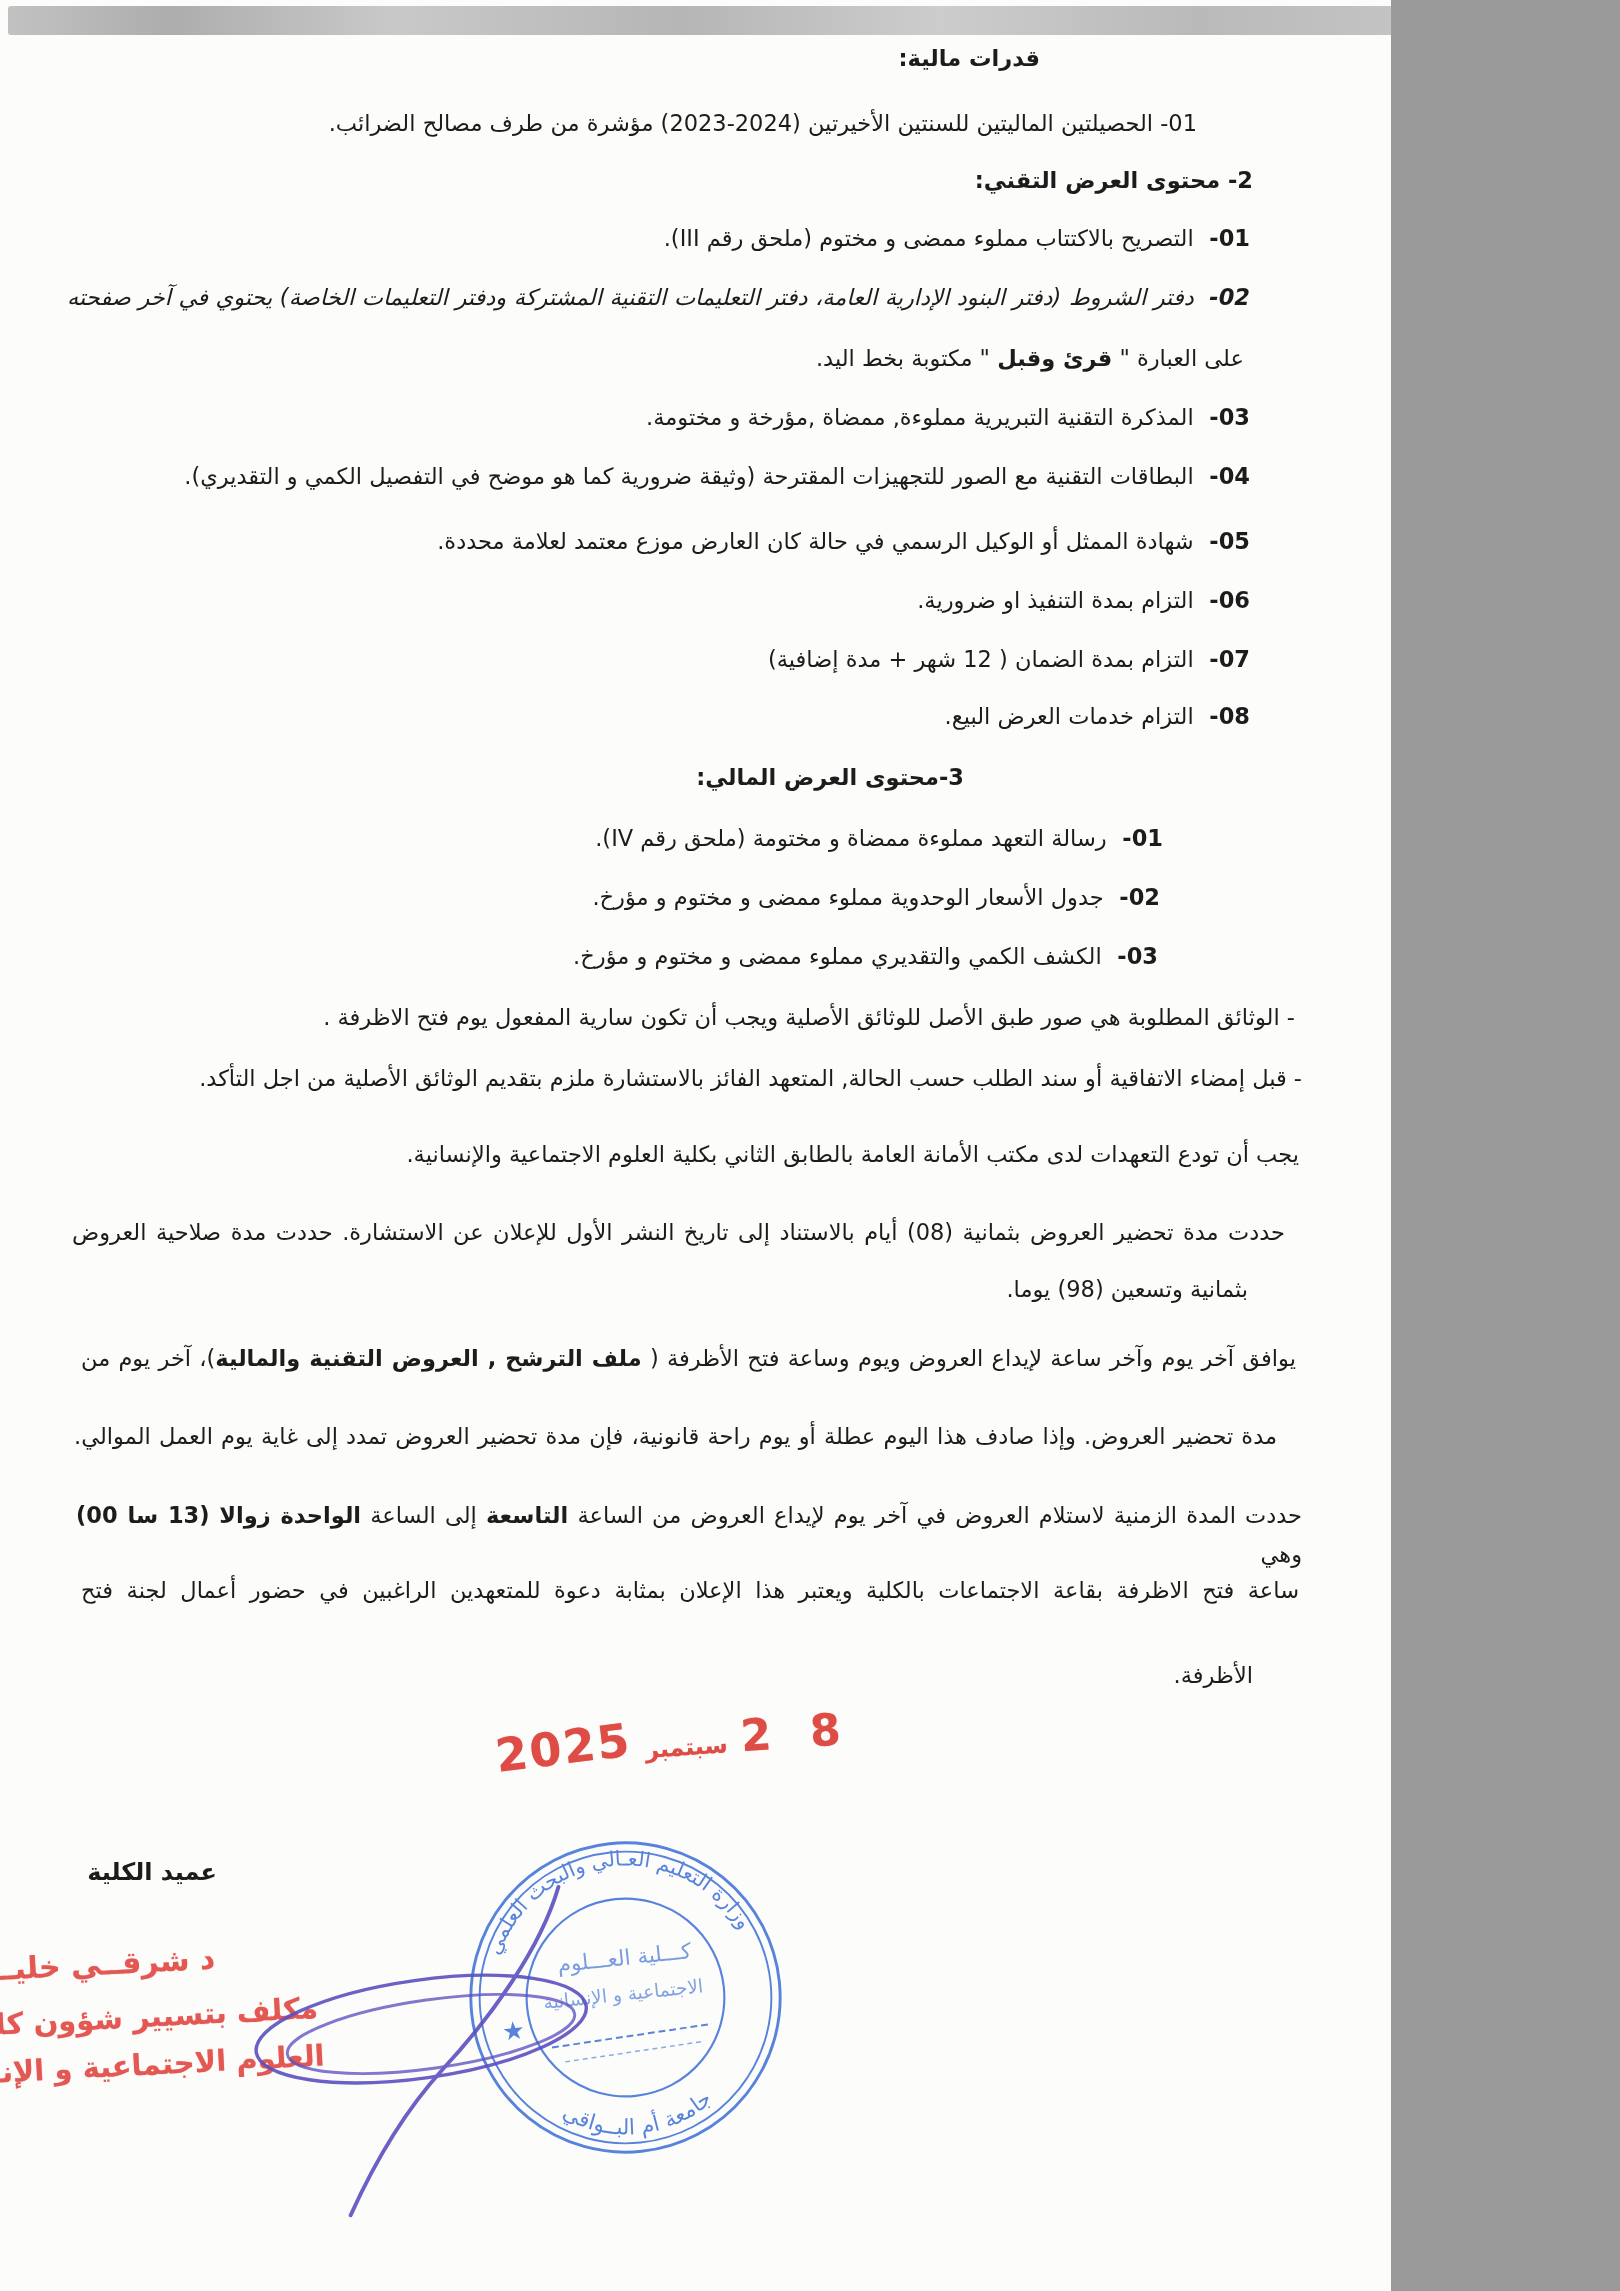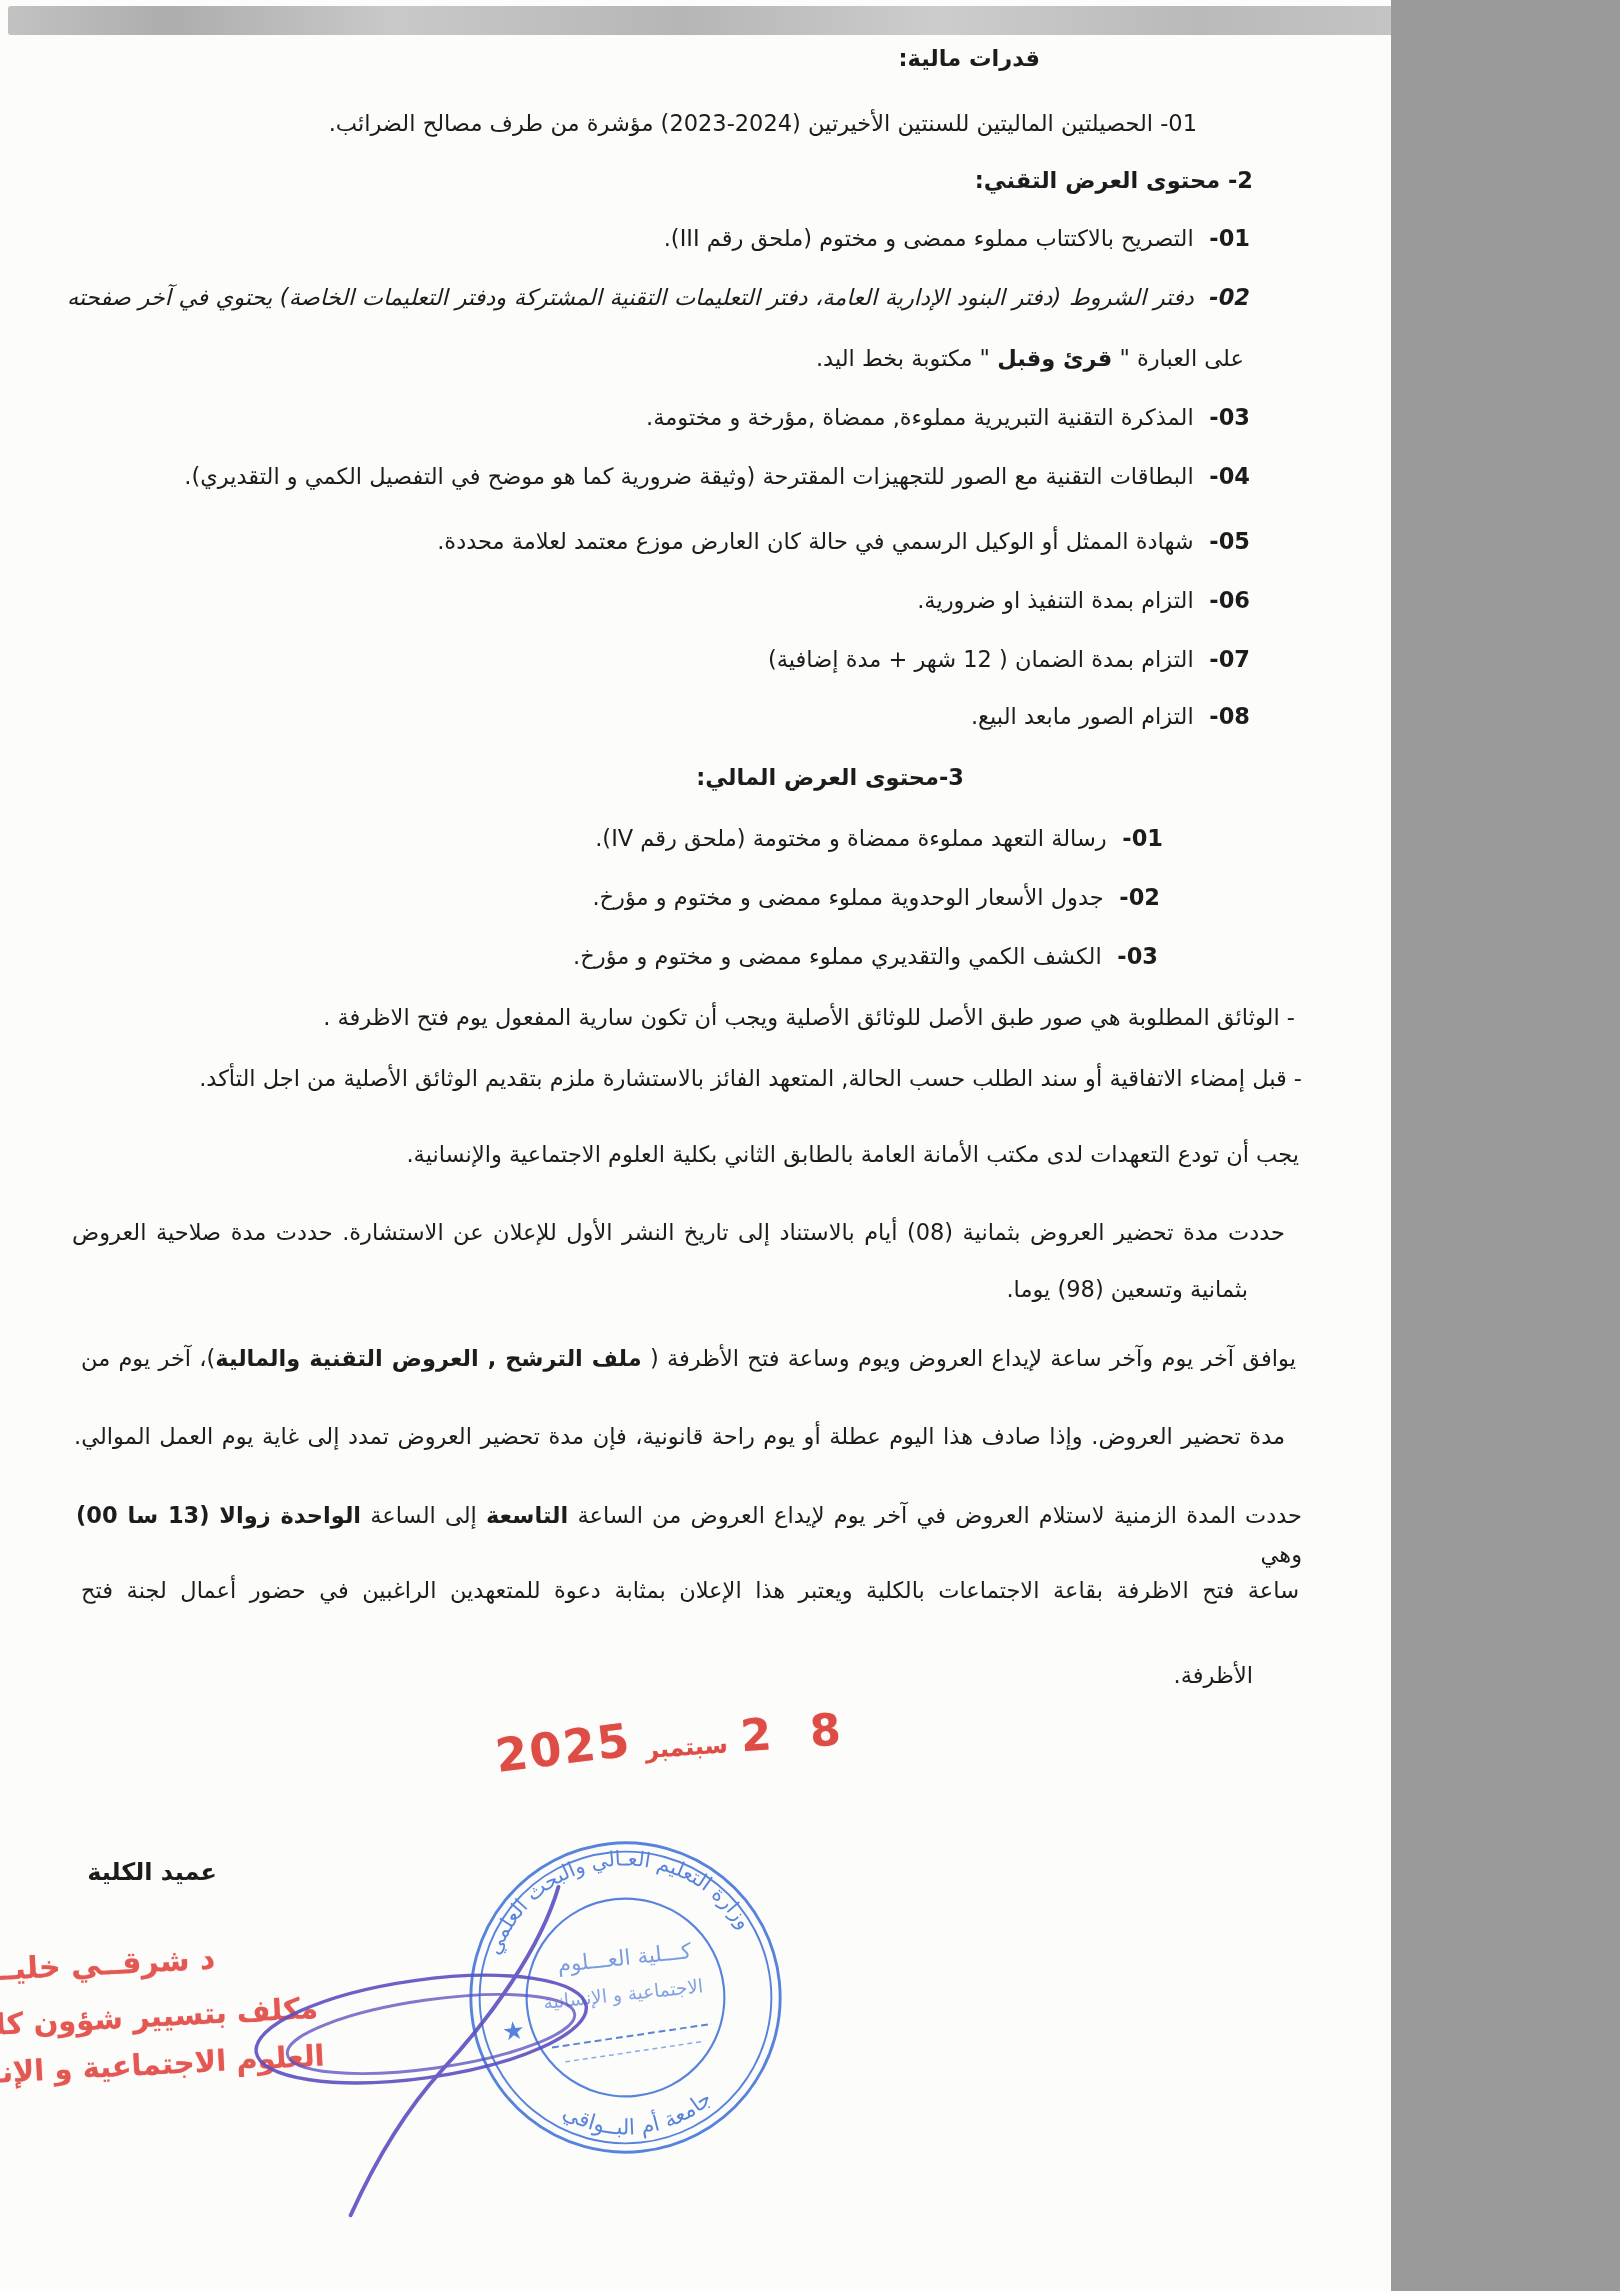--- a/index.html
+++ b/index.html
@@ -48,41 +48,41 @@
   <div class="line" style="top:398px;right:141px;"><b class="num">03-</b><span>المذكرة التقنية التبريرية مملوءة, ممضاة ,مؤرخة و مختومة.</span></div>
 
   <div class="line" style="top:457px;right:141px;"><b class="num">04-</b><span>البطاقات التقنية مع الصور للتجهيزات المقترحة (وثيقة ضرورية كما هو موضح في التفصيل الكمي و التقديري).</span></div>
 
   <div class="line" style="top:522px;right:141px;"><b class="num">05-</b><span>شهادة الممثل أو الوكيل الرسمي في حالة كان العارض موزع معتمد لعلامة محددة.</span></div>
 
   <div class="line" style="top:581px;right:141px;"><b class="num">06-</b><span>التزام بمدة التنفيذ او ضرورية.</span></div>
 
   <div class="line" style="top:640px;right:141px;"><b class="num">07-</b><span>التزام بمدة الضمان ( 12 شهر + مدة إضافية)</span></div>
 
-  <div class="line" style="top:697px;right:141px;"><b class="num">08-</b><span>التزام الصور مابعد البيع.</span></div>
+  <div class="line" style="top:697px;right:141px;"><b class="num">08-</b><span>التزام خدمات العرض البيع.</span></div>
 
   <div class="line h" style="top:758px;right:427px;">3-محتوى العرض المالي:</div>
 
   <div class="line" style="top:819px;right:228px;"><b class="num">01-</b><span>رسالة التعهد مملوءة ممضاة و مختومة (ملحق رقم IV).</span></div>
 
   <div class="line" style="top:878px;right:231px;"><b class="num">02-</b><span>جدول الأسعار الوحدوية مملوء ممضى و مختوم و مؤرخ.</span></div>
 
   <div class="line" style="top:937px;right:233px;"><b class="num">03-</b><span>الكشف الكمي والتقديري مملوء ممضى و مختوم و مؤرخ.</span></div>
 
   <div class="line" style="top:998px;right:96px;">- الوثائق المطلوبة هي صور طبق الأصل للوثائق الأصلية ويجب أن تكون سارية المفعول يوم فتح الاظرفة .</div>
 
   <div class="line" style="top:1059px;right:89px;">- قبل إمضاء الاتفاقية أو سند الطلب حسب الحالة, المتعهد الفائز بالاستشارة ملزم بتقديم الوثائق الأصلية من اجل التأكد.</div>
 
   <div class="line" style="top:1135px;right:92px;">يجب أن تودع التعهدات لدى مكتب الأمانة العامة بالطابق الثاني بكلية العلوم الاجتماعية والإنسانية.</div>
 
   <div class="line fill" style="top:1213px;right:106px;left:72px;">حددت مدة تحضير العروض بثمانية (08) أيام بالاستناد إلى تاريخ النشر الأول للإعلان عن الاستشارة. حددت مدة صلاحية العروض</div>
   <div class="line" style="top:1270px;right:143px;">بثمانية وتسعين (98) يوما.</div>
 
   <div class="line fill" style="top:1339px;right:95px;left:81px;"><span>يوافق آخر يوم وآخر ساعة لإيداع العروض ويوم وساعة فتح الأظرفة ( </span><b>ملف الترشح , العروض التقنية والمالية</b><span>)، آخر يوم من</span></div>
-  <div class="line fill" style="top:1417px;right:106px;left:74px;">مدة تحضير العروض. وإذا صادف هذا اليوم عطلة أو يوم راحة قانونية، فإن مدة تحضير العروض تمدد إلى غاية يوم العمل الموالي.</div>
+  <div class="line fill" style="top:1417px;right:114px;left:74px;">مدة تحضير العروض. وإذا صادف هذا اليوم عطلة أو يوم راحة قانونية، فإن مدة تحضير العروض تمدد إلى غاية يوم العمل الموالي.</div>
 
   <div class="line fill" style="top:1496px;right:89px;left:76px;"><span>حددت المدة الزمنية لاستلام العروض في آخر يوم لإيداع العروض من الساعة </span><b>التاسعة</b><span> إلى الساعة </span><b>الواحدة زوالا (13 سا 00)</b><span> وهي</span></div>
   <div class="line fill" style="top:1571px;right:92px;left:81px;">ساعة فتح الاظرفة بقاعة الاجتماعات بالكلية ويعتبر هذا الإعلان بمثابة دعوة للمتعهدين الراغبين في حضور أعمال لجنة فتح</div>
   <div class="line" style="top:1656px;right:138px;">الأظرفة.</div>
 
   <div class="date-stamp">
     <span class="date-year">2025</span>
     <span class="date-month">سبتمبر</span>
     <span class="date-day">2 8</span>
   </div>

